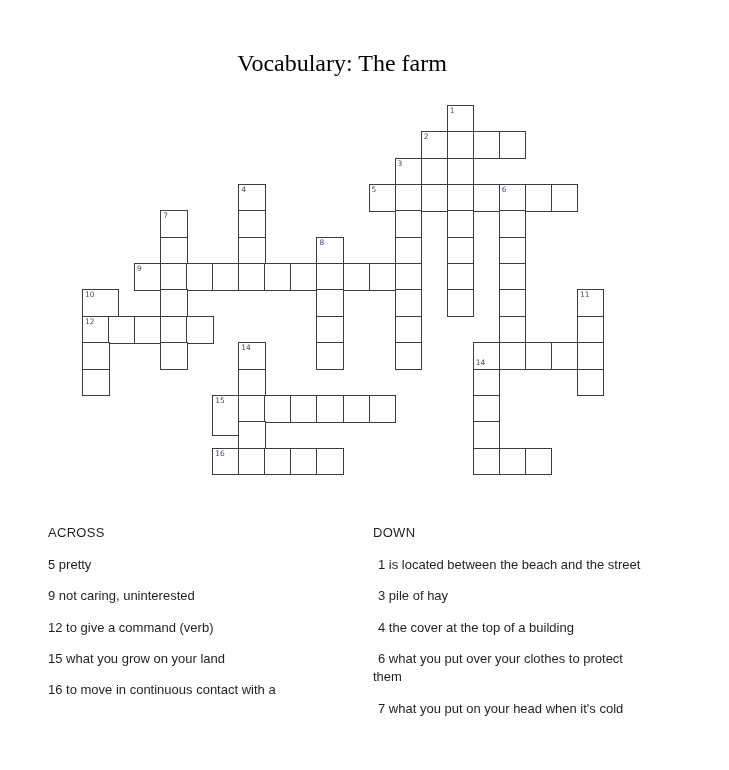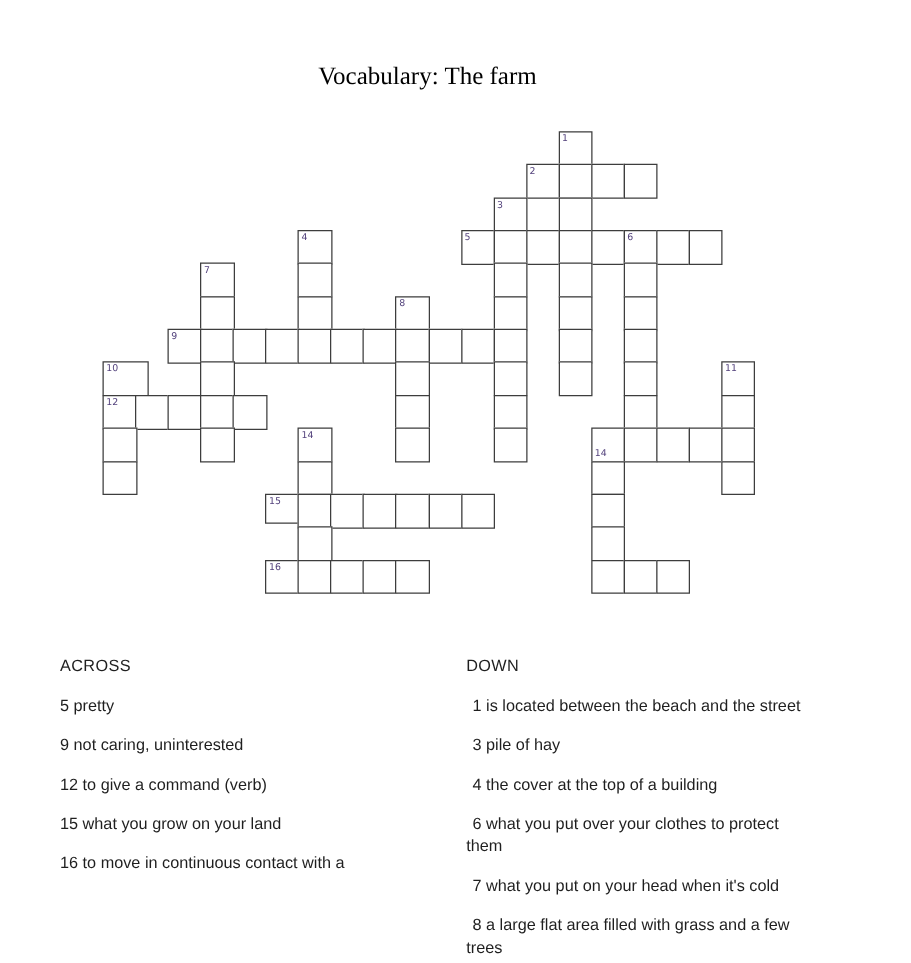--- a/index.html
+++ b/index.html
@@ -8,21 +8,21 @@
     background: #ffffff;
     position: relative;
     overflow: hidden;
     font-family: "Liberation Sans", sans-serif;
   }
   .title {
     position: absolute;
     left: 0; top: 50px; width: 684px;
     text-align: center;
     font-family: "Liberation Serif", "DejaVu Serif", serif;
-    font-size: 20px;
+    font-size: 24px;
     font-weight: normal;
     color: #000000;
     margin: 0;
   }
   .grid { position: absolute; left: 0; top: 0; }
   .cell {
     position: absolute;
     box-sizing: border-box;
     background: #ffffff;
     border: 1.5px solid #3d3d3d;
@@ -154,21 +154,21 @@
       <span class="cellnum" style="color: rgb(83, 66, 124); margin-top: 16px;">14</span>
     </div>
     <div class="cell" style="left: 498.8px; top: 342.15px; width: 27.55px; height: 27.85px; background: rgb(255, 255, 255); border-color: rgb(61, 61, 61);"></div>
     <div class="cell" style="left: 524.85px; top: 342.15px; width: 27.55px; height: 27.85px; background: rgb(255, 255, 255); border-color: rgb(61, 61, 61);"></div>
     <div class="cell" style="left: 550.9px; top: 342.15px; width: 27.55px; height: 27.85px; background: rgb(255, 255, 255); border-color: rgb(61, 61, 61);"></div>
     <div class="cell" style="left: 576.95px; top: 342.15px; width: 27.55px; height: 27.85px; background: rgb(255, 255, 255); border-color: rgb(61, 61, 61);"></div>
     <div class="cell" style="left: 82px; top: 368.5px; width: 27.55px; height: 27.85px; background: rgb(255, 255, 255); border-color: rgb(61, 61, 61);"></div>
     <div class="cell" style="left: 238.3px; top: 368.5px; width: 27.55px; height: 27.85px; background: rgb(255, 255, 255); border-color: rgb(61, 61, 61);"></div>
     <div class="cell" style="left: 472.75px; top: 368.5px; width: 27.55px; height: 27.85px; background: rgb(255, 255, 255); border-color: rgb(61, 61, 61);"></div>
     <div class="cell" style="left: 576.95px; top: 368.5px; width: 27.55px; height: 27.85px; background: rgb(255, 255, 255); border-color: rgb(61, 61, 61);"></div>
-    <div class="cell" style="left: 212.25px; top: 394.85px; width: 27.55px; height: 24px; background: rgb(255, 255, 255); border-color: rgb(61, 61, 61);">
+    <div class="cell" style="left: 212.25px; top: 394.85px; width: 27.55px; height: 41px; background: rgb(255, 255, 255); border-color: rgb(61, 61, 61);">
       <span class="cellnum" style="color: rgb(83, 66, 124);">15</span>
     </div>
     <div class="cell" style="left: 238.3px; top: 394.85px; width: 27.55px; height: 27.85px; background: rgb(255, 255, 255); border-color: rgb(61, 61, 61);"></div>
     <div class="cell" style="left: 264.35px; top: 394.85px; width: 27.55px; height: 27.85px; background: rgb(255, 255, 255); border-color: rgb(61, 61, 61);"></div>
     <div class="cell" style="left: 290.4px; top: 394.85px; width: 27.55px; height: 27.85px; background: rgb(255, 255, 255); border-color: rgb(61, 61, 61);"></div>
     <div class="cell" style="left: 316.45px; top: 394.85px; width: 27.55px; height: 27.85px; background: rgb(255, 255, 255); border-color: rgb(61, 61, 61);"></div>
     <div class="cell" style="left: 342.5px; top: 394.85px; width: 27.55px; height: 27.85px; background: rgb(255, 255, 255); border-color: rgb(61, 61, 61);"></div>
     <div class="cell" style="left: 368.55px; top: 394.85px; width: 27.55px; height: 27.85px; background: rgb(255, 255, 255); border-color: rgb(61, 61, 61);"></div>
     <div class="cell" style="left: 472.75px; top: 394.85px; width: 27.55px; height: 27.85px; background: rgb(255, 255, 255); border-color: rgb(61, 61, 61);"></div>
     <div class="cell" style="left: 238.3px; top: 421.2px; width: 27.55px; height: 27.85px; background: rgb(255, 255, 255); border-color: rgb(61, 61, 61);"></div>
@@ -199,15 +199,14 @@
 </div>
 
 <div class="clue-col col-down">
   <h2>DOWN</h2>
   <div id="down-list">
       <p>1 is located between the beach and the street</p>
       <p>3 pile of hay</p>
       <p>4 the cover at the top of a building</p>
       <p>6 what you put over your clothes to protect them</p>
       <p>7 what you put on your head when it's cold</p>
-      <p>8 a large flat area filled with grass and a few trees</p>
     </div>
 </div>
 
 </body></html>

